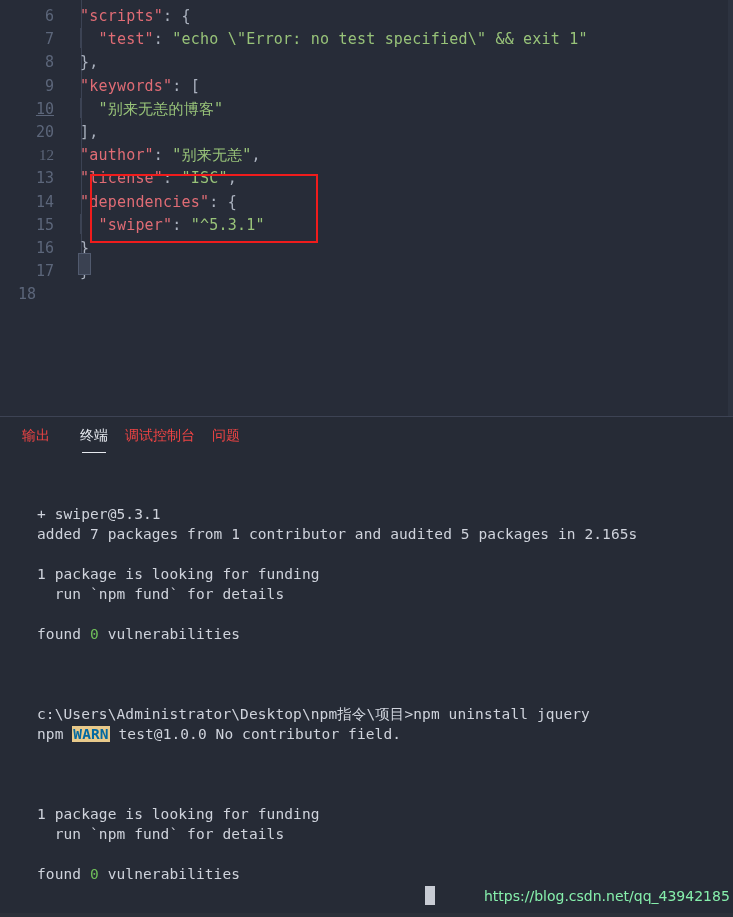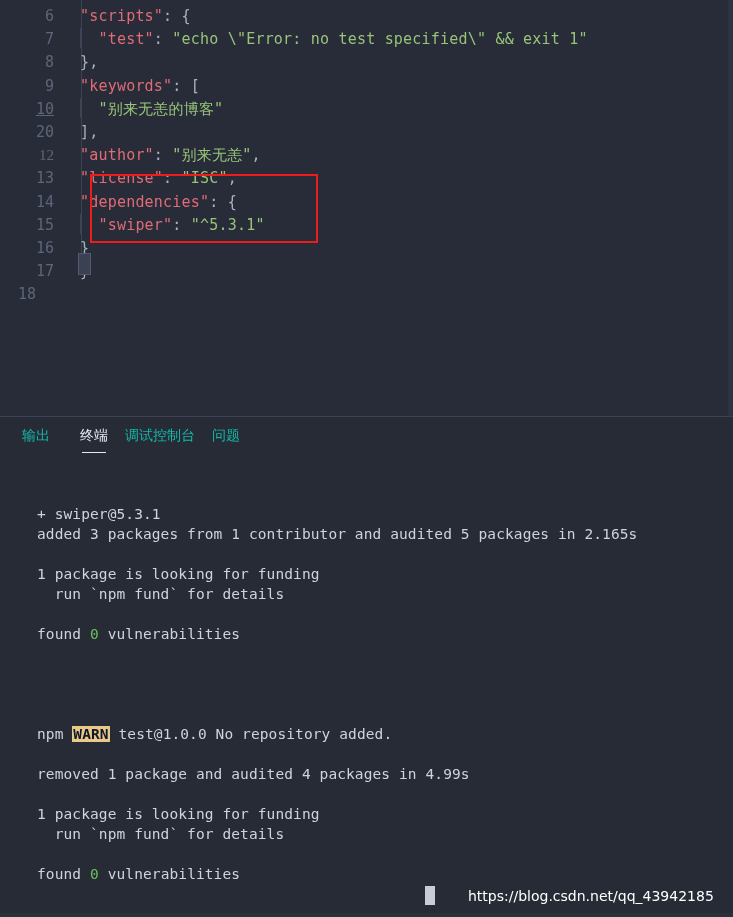--- a/index.html
+++ b/index.html
@@ -78,21 +78,21 @@
     position: absolute; left: 0; top: 417px; width: 733px; height: 500px;
     background: #262b36;
   }
   #panel-tabs {
     position: absolute; left: 0; top: 0; width: 733px; height: 42px;
   }
   .ptab {
     position: absolute; top: 10px;
     font-family: "DejaVu Sans", "Liberation Sans", sans-serif;
     font-size: 14px;
-    color: #14b8a6;
+    color: #ef4444;
     cursor: pointer;
     white-space: nowrap;
   }
   .ptab.active { color: #e6e9ef; margin-left: 10px; }
   .ptab.active::after {
     content: "";
     position: absolute; left: 2px; right: 2px; bottom: -8px;
     height: 1px; background: #e6e9ef;
   }
 
@@ -105,34 +105,34 @@
     position: absolute; left: 22px;
     font-family: "DejaVu Sans Mono", monospace;
     font-size: 14.5px; line-height: 20px;
     color: #cfd3dc;
     white-space: pre;
     letter-spacing: 0.1px;
   }
   .grn { color: #6fbf5a; }
   .warnbadge {
     background: #e8c98a;
-    color: #0f172a;
+    color: #0369a1;
     padding: 0 1px;
     font-weight: bold;
   }
   #cursor-block {
     position: absolute; left: 425px; top: 886px;
     width: 10px; height: 19px;
     background: #c8ccd4;
   }
   #watermark {
-    position: absolute; left: 468px; top: 888px;
+    position: absolute; left: 484px; top: 888px;
     font-family: "DejaVu Sans", "Liberation Sans", sans-serif;
     font-size: 14px;
-    color: #ffffff;
+    color: #86efac;
     white-space: nowrap;
     text-align: right;
   }
   #panel-bottom-edge {
     position: absolute; left: 0; bottom: 0; width: 733px; height: 4px;
     background: #2b3039;
   }
 </style>
 </head>
 <body>
@@ -179,26 +179,26 @@
 <div id="panel">
   <div id="panel-tabs">
       <div class="ptab" style="left: 22px;">输出</div>
       <div class="ptab active" style="left: 70px;">终端</div>
       <div class="ptab" style="left: 125px;">调试控制台</div>
       <div class="ptab" style="left: 212px;">问题</div>
     </div>
 
   <div id="terminal">
       <div class="tline" style="top: 45px;"><span>+ swiper@5.3.1</span></div>
-      <div class="tline" style="top: 65px;"><span>added 3 packages from 1 contributor and audited 5 packages in 2.165s</span></div>
+      <div class="tline" style="top: 65px;"><span>added 7 packages from 1 contributor and audited 5 packages in 2.165s</span></div>
       <div class="tline" style="top: 105px;"><span>1 package is looking for funding</span></div>
       <div class="tline" style="top: 125px;"><span>  run `npm fund` for details</span></div>
       <div class="tline" style="top: 165px;"><span>found </span><span class="grn">0</span><span> vulnerabilities</span></div>
-      <div class="tline" style="top: 265px;"><span>npm </span><span class="warnbadge">WARN</span><span> test@1.0.0 No repository added.</span></div>
-      <div class="tline" style="top: 305px;"><span>removed 1 package and audited 4 packages in 4.99s</span></div>
+      <div class="tline" style="top: 245px;"><span>c:\Users\Administrator\Desktop\npm指令\项目&gt;</span><span>npm uninstall jquery</span></div>
+      <div class="tline" style="top: 265px;"><span>npm </span><span class="warnbadge">WARN</span><span> test@1.0.0 No contributor field.</span></div>
       <div class="tline" style="top: 345px;"><span>1 package is looking for funding</span></div>
       <div class="tline" style="top: 365px;"><span>  run `npm fund` for details</span></div>
       <div class="tline" style="top: 405px;"><span>found </span><span class="grn">0</span><span> vulnerabilities</span></div>
     </div>
 
   <div id="panel-bottom-edge"></div>
 </div>
 
 <div id="cursor-block"></div>
 <div id="watermark">https://blog.csdn.net/qq_43942185</div>

